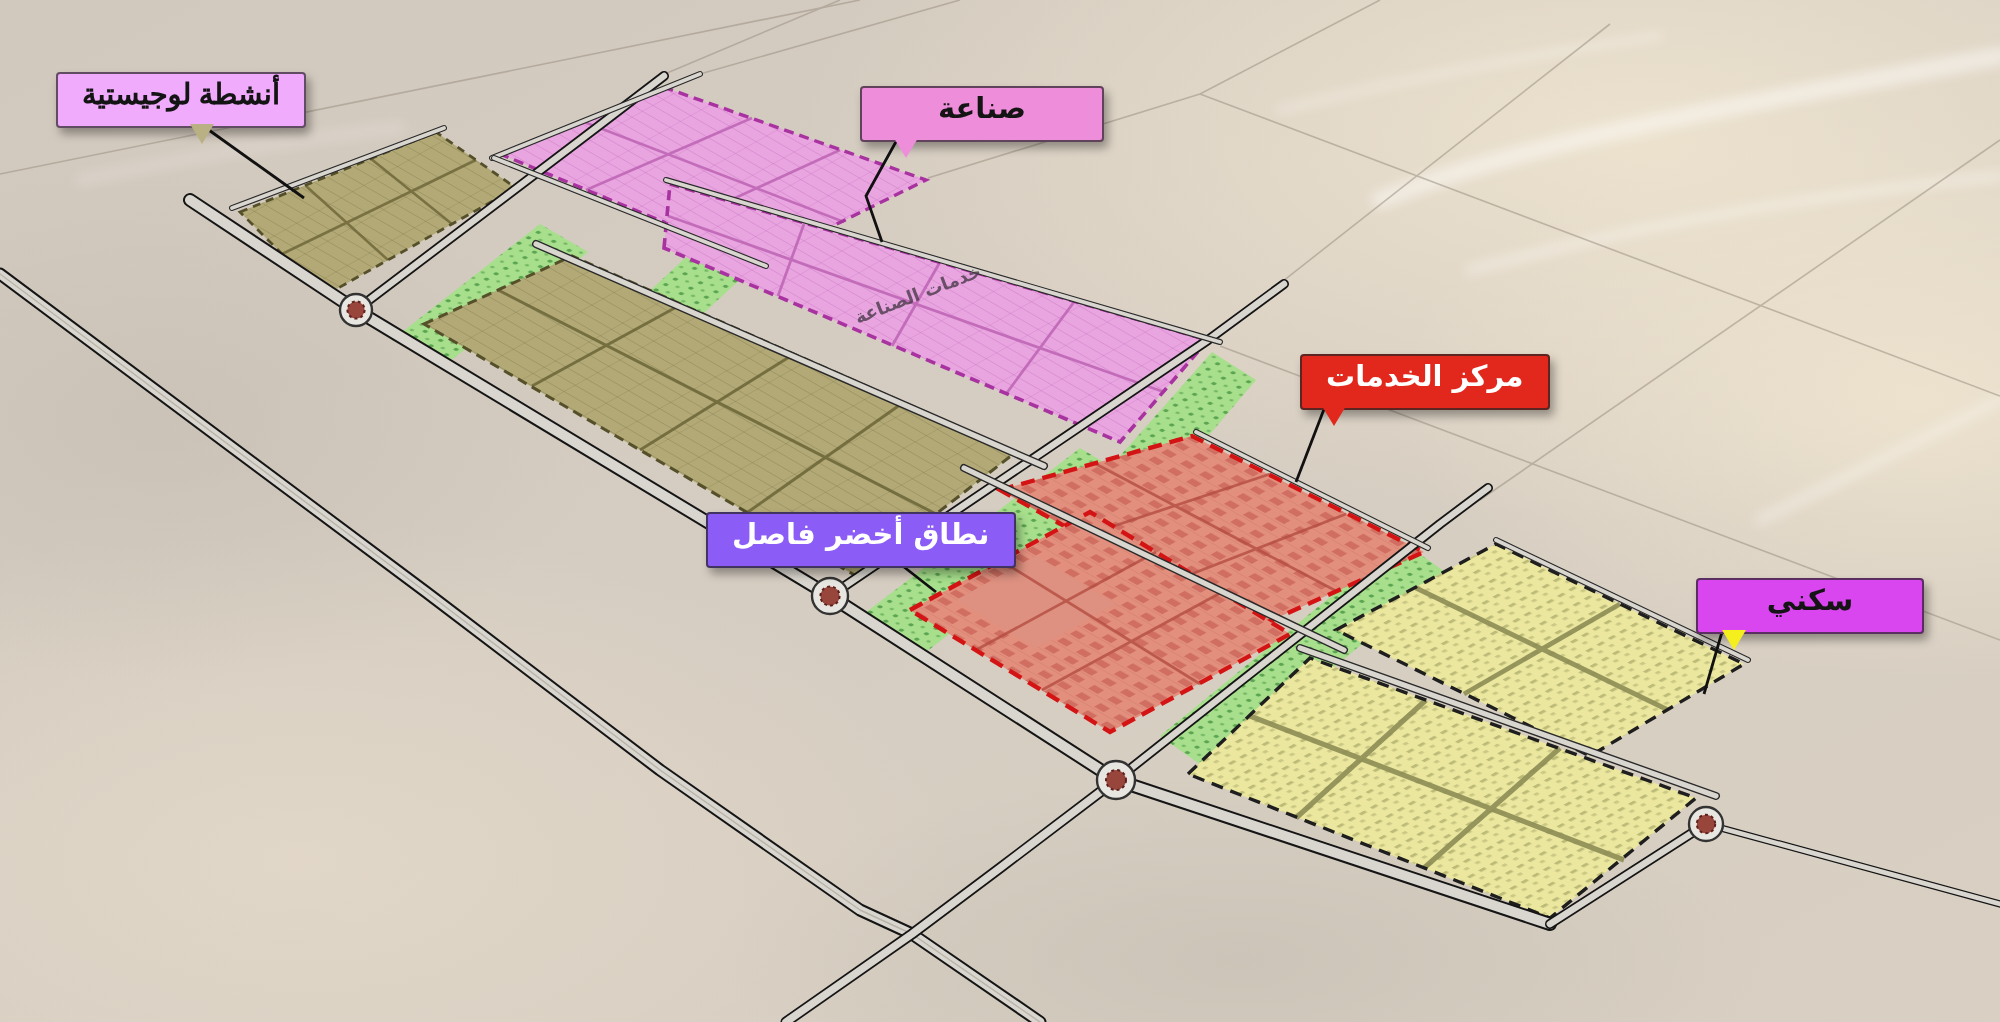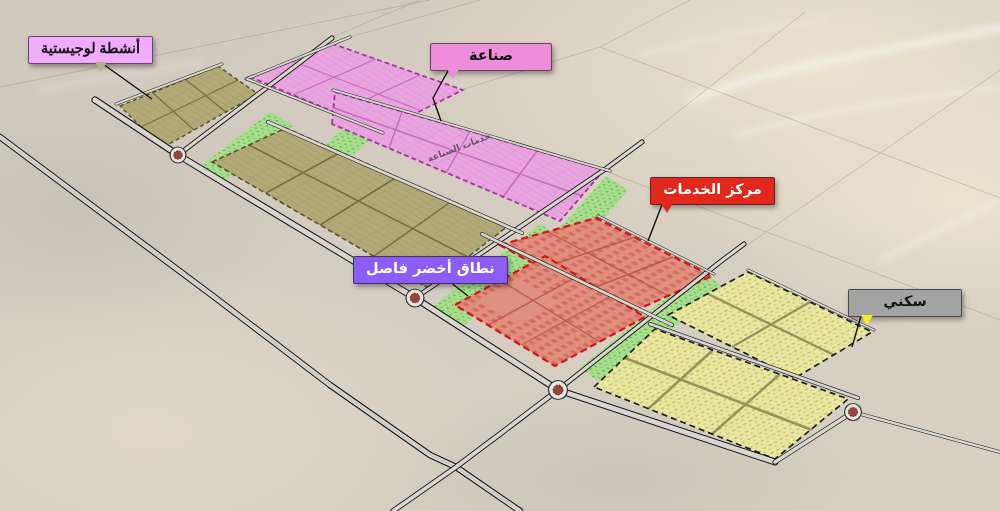--- a/index.html
+++ b/index.html
@@ -311,21 +311,21 @@
 <div class="callout" style="left: 650px; top: 177px; background: rgb(226, 40, 28); color: rgb(255, 255, 255);">
   <span>مركز الخدمات</span>
   <span class="tail" style="left:10px;border-top-color:#e2281c;"></span>
 </div>
 
 <div class="callout" style="left: 430px; top: 43px; min-width: 96px; background: rgb(238, 142, 219); color: rgb(20, 20, 20);">
   <span>صناعة</span>
   <span class="tail" style="left:16px;border-top-color:#ee8edb;"></span>
 </div>
 
-<div class="callout" style="left: 848px; top: 289px; min-width: 88px; background: #a3a3a3; color: rgb(20, 20, 20); padding-left: 12px;">
+<div class="callout" style="left: 848px; top: 289px; min-width: 88px; background: #d946ef; color: rgb(20, 20, 20); padding-left: 12px;">
   <span>سكني</span>
   <span class="tail" style="left:12px;border-top-color:#f5ef1e;"></span>
 </div>
 
 <div class="callout" style="left: 323px; top: 256px; background: #8b5cf6; color: rgb(255, 255, 255); margin-left: 30px;">
   <span>نطاق أخضر فاصل</span>
 </div>
 
 </div>
 

